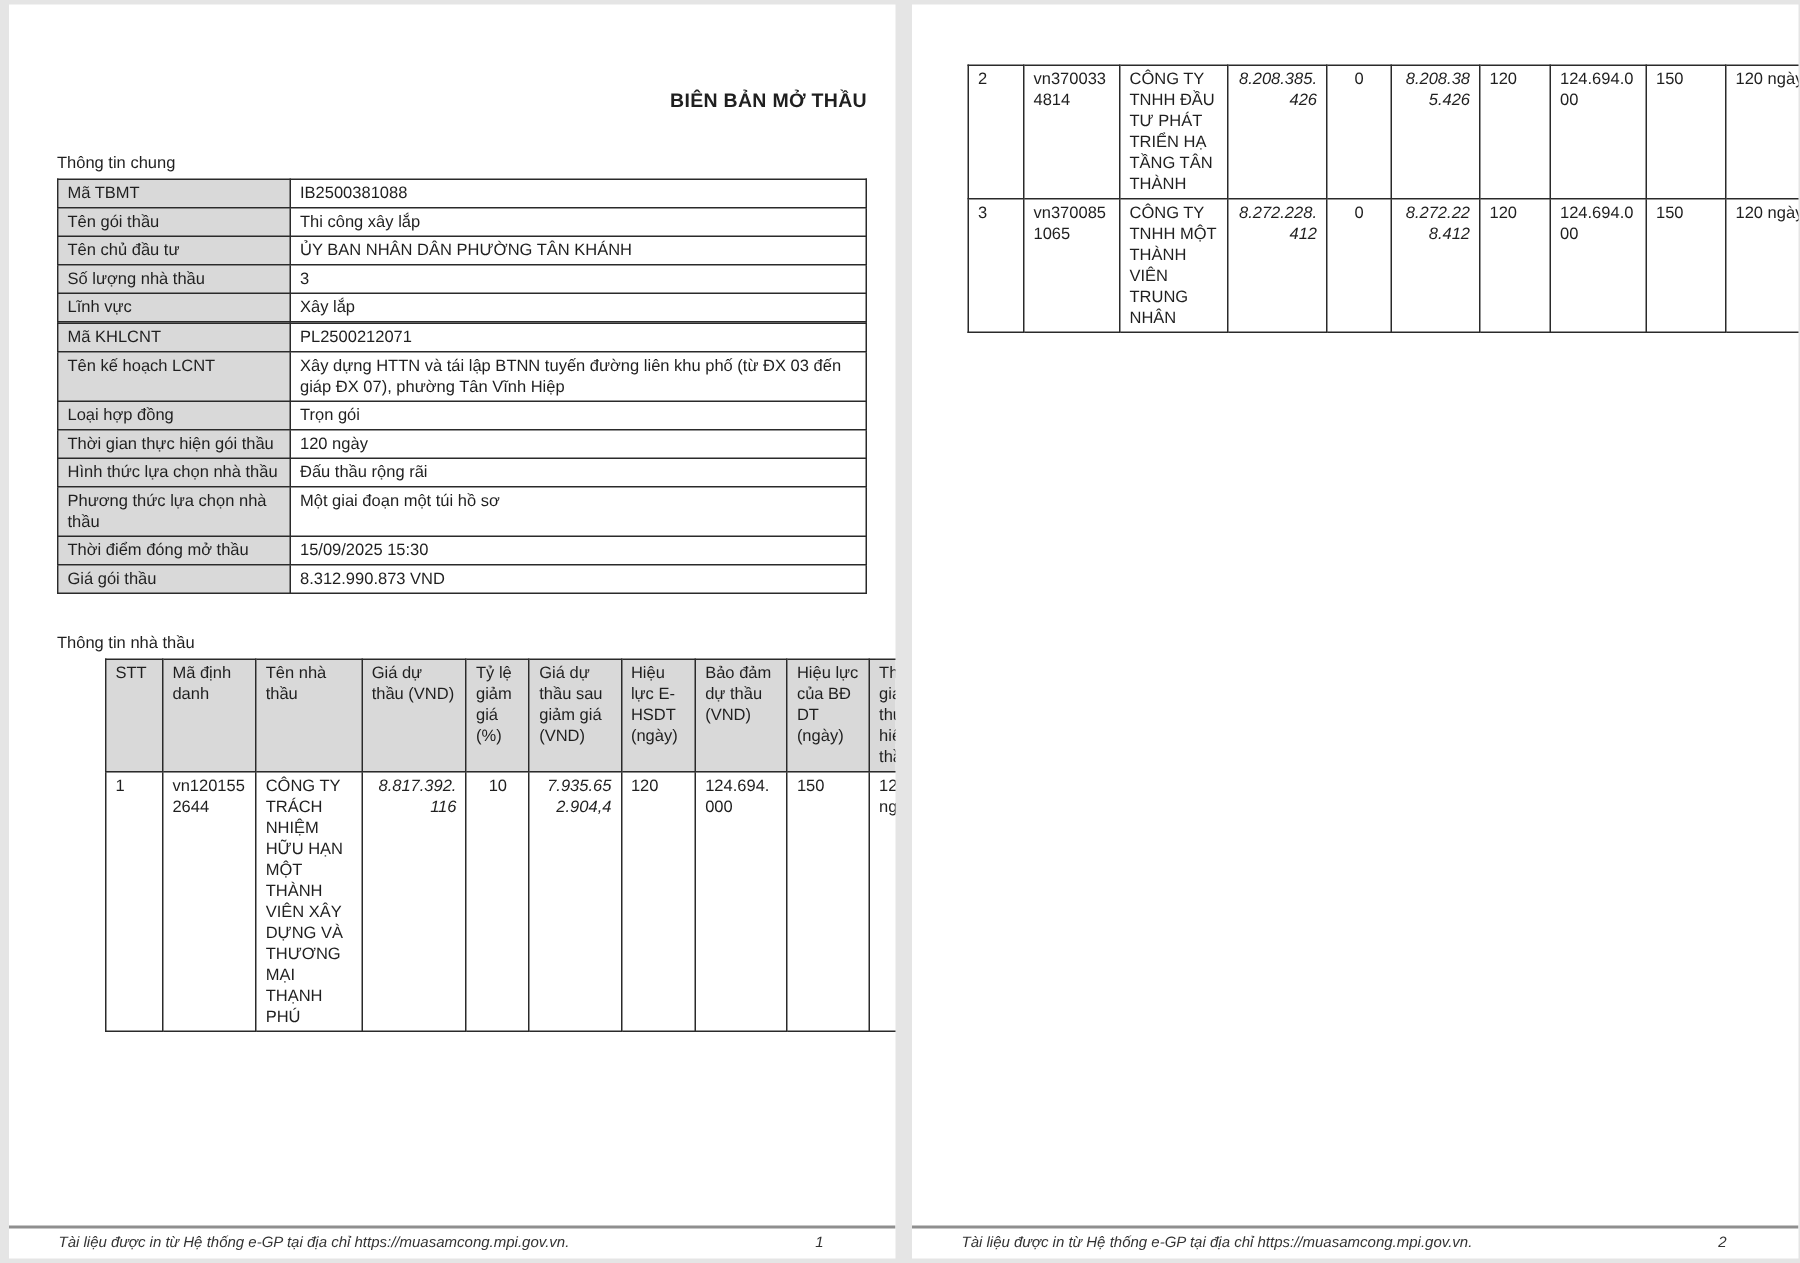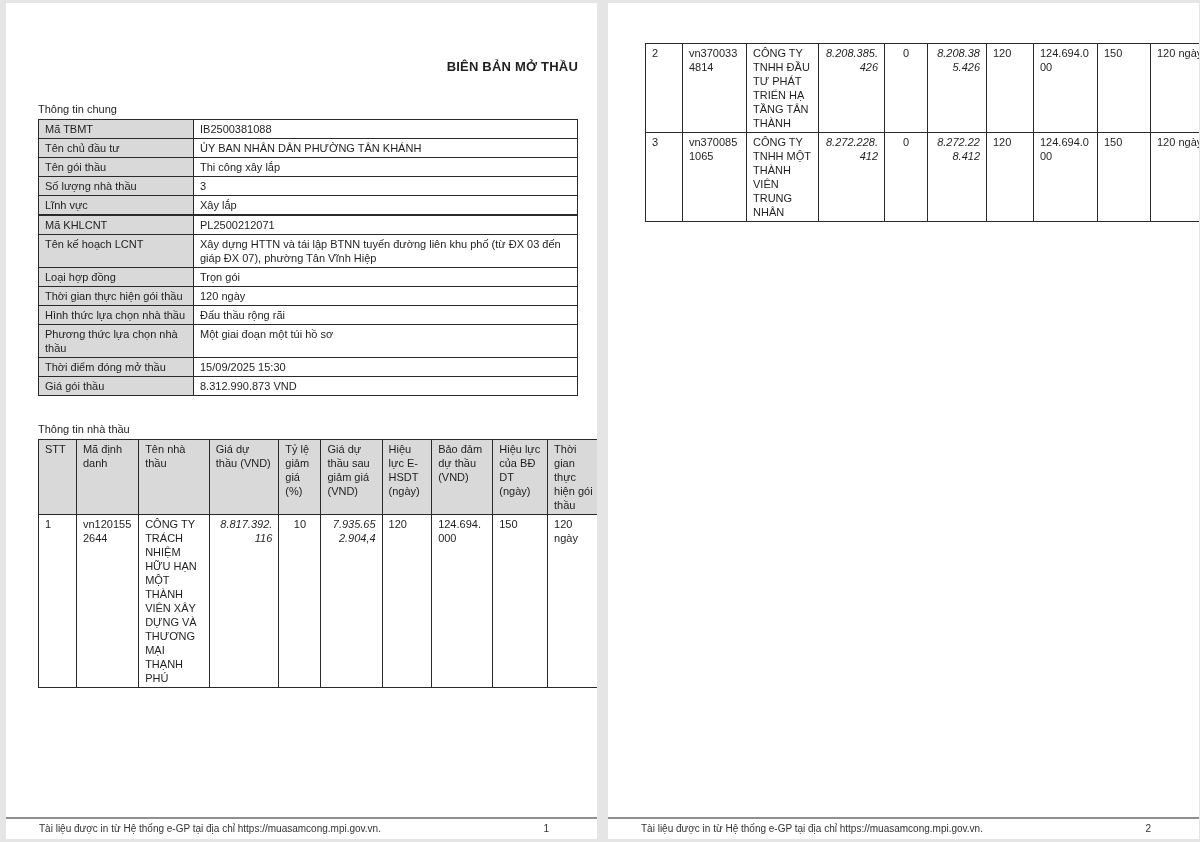--- a/index.html
+++ b/index.html
@@ -55,34 +55,35 @@
     overflow-wrap:anywhere;
   }
   .info-table{width:540px;}
   .info-table .lbl{
     width:142px;
     background:#d9d9d9;
   }
   .contract-table th{
     background:#d9d9d9;
   }
-  .contract-table{width:566px;}
+  .contract-table{width:566px;margin-left:32px;}
   .contract-table-p2{width:565px;}
   .num{word-break:break-all;text-align:right;font-style:italic;}
   .ctr{text-align:center;}
 
   .page-footer{
     position:absolute;
     left:0;right:0;bottom:5px;
     border-top:2px solid #8f8f8f;
     padding:4px 48px 0 33px;
     display:flex;
     justify-content:space-between;
     align-items:flex-end;
     font-size:10px;
+    font-style:italic;
     color:#333;
   }
 </style>
 </head>
 <body>
 
 <div class="viewer">
 
   <div class="page page-1">
     <div class="p1-content">
@@ -90,26 +91,26 @@
       <h1 class="doc-title">BIÊN BẢN MỞ THẦU</h1>
 
       <div class="section-heading mt-a">Thông tin chung</div>
       <table class="info-table">
         <tbody>
             <tr>
           <td class="lbl">Mã TBMT</td>
           <td>IB2500381088</td>
         </tr>
         <tr>
+          <td class="lbl">Tên gói thầu</td>
+          <td>Thi công xây lắp</td>
+        </tr>
+        <tr>
           <td class="lbl">Tên chủ đầu tư</td>
           <td>ỦY BAN NHÂN DÂN PHƯỜNG TÂN KHÁNH</td>
-        </tr>
-        <tr>
-          <td class="lbl">Tên gói thầu</td>
-          <td>Thi công xây lắp</td>
         </tr>
         <tr>
           <td class="lbl">Số lượng nhà thầu</td>
           <td>3</td>
         </tr>
         <tr>
           <td class="lbl">Lĩnh vực</td>
           <td>Xây lắp</td>
         </tr>
       </tbody>

